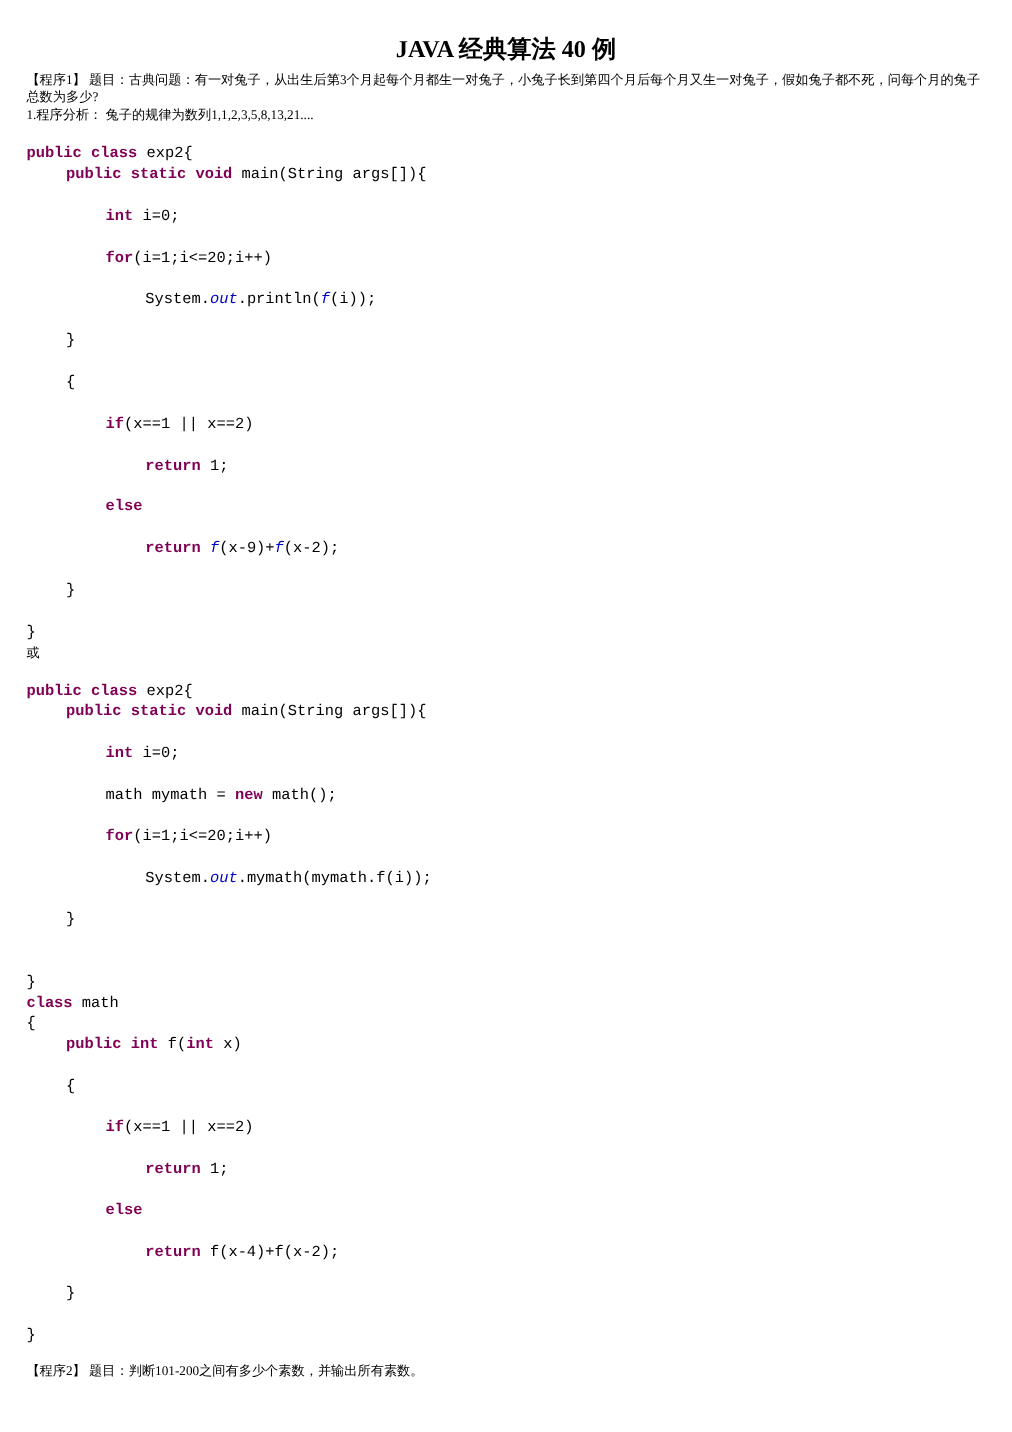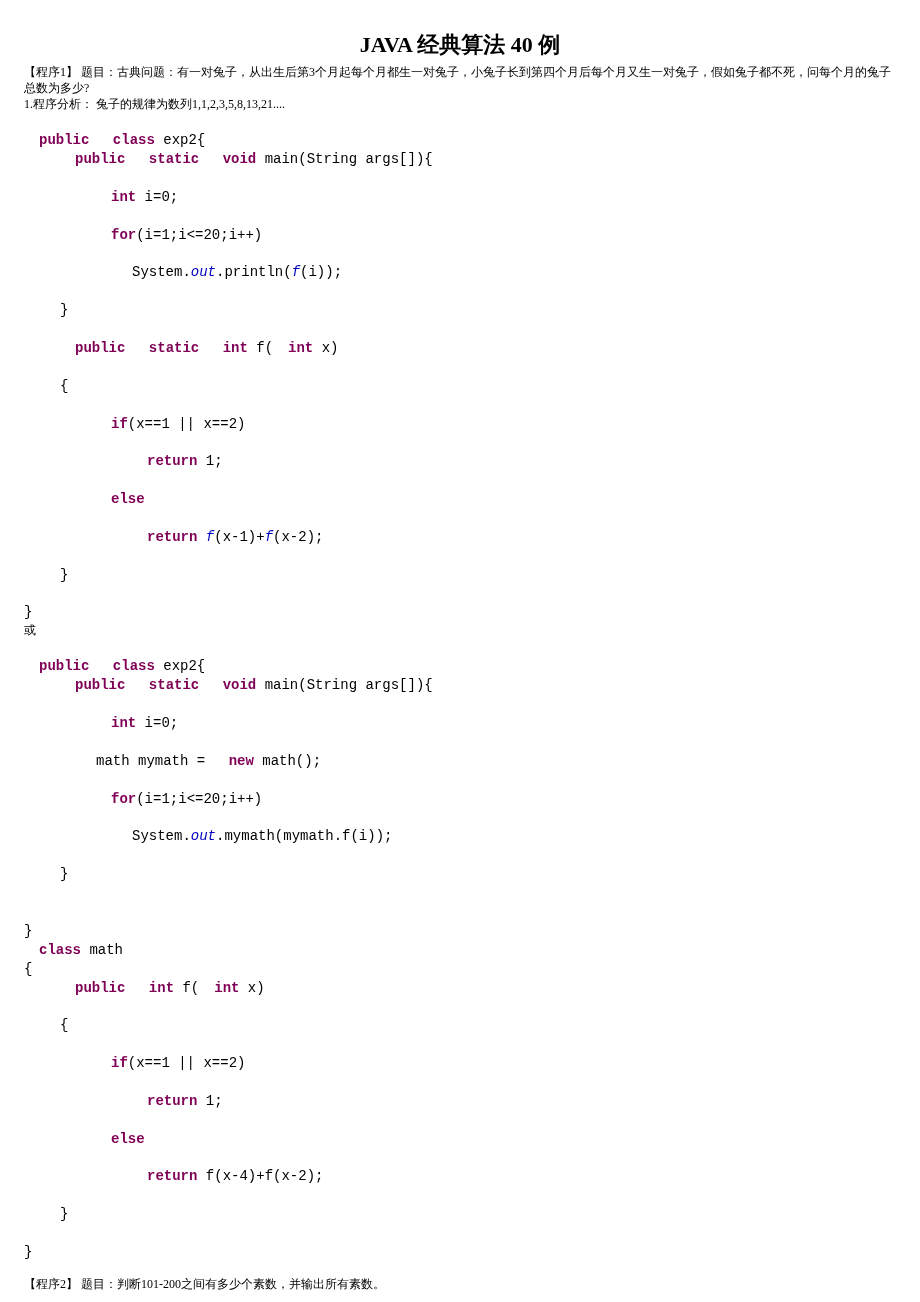--- a/index.html
+++ b/index.html
@@ -24,47 +24,46 @@
     font-family: "SimSun", "Songti SC", serif;
     font-size: 12px;
     white-space: normal;
   }
   .code {
     font-family: "Courier New", monospace;
     font-size: 14px;
     white-space: pre;
     line-height: 1.35;
   }
-  .kw { color: #7f0055; font-weight: bold; margin-left: 15px; }
+  .kw { color: #7f0055; font-weight: bold; }
   .it { color: #0000c0; font-style: italic; }
   .ind1 { padding-left: 36px; display: block; }
   .ind2 { padding-left: 72px; display: block; }
   .ind3 { padding-left: 108px; display: block; }
 </style>
 </head>
 <body>
 
 <h1>JAVA 经典算法 40 例</h1>
 
 <div class="prose">【程序1】   题目：古典问题：有一对兔子，从出生后第3个月起每个月都生一对兔子，小兔子长到第四个月后每个月又生一对兔子，假如兔子都不死，问每个月的兔子总数为多少?</div>
 <div class="prose">1.程序分析：      兔子的规律为数列1,1,2,3,5,8,13,21....</div>
 
 <div class="code">
 <span><span class="kw">public</span><span class="kw"> class</span><span> exp2{</span></span>
 <span class="ind1"><span class="kw">public</span><span class="kw"> static</span><span class="kw"> void</span><span> main(String args[]){</span></span>
 <span class="ind2"><span class="kw">int</span><span> i=0;</span></span>
 <span class="ind2"><span class="kw">for</span><span>(i=1;i&lt;=20;i++)</span></span>
 <span class="ind3"><span>System.</span><span class="it">out</span><span>.println(</span><span class="it">f</span><span>(i));</span></span>
 <span class="ind1">}</span>
-<span class="ind1"><span class="kw">public</span><span class="kw"> static</span><span class="kw"> int</span><span> f(</span><span class="kw">int</span><span> x)</span></span>
 <span class="ind1">{</span>
 <span class="ind2"><span class="kw">if</span><span>(x==1 || x==2)</span></span>
 <span class="ind3"><span class="kw">return</span><span> 1;</span></span>
 <span class="ind2"><span class="kw">else</span></span>
-<span class="ind3"><span class="kw">return</span><span> </span><span class="it">f</span><span>(x-1)+</span><span class="it">f</span><span>(x-2);</span></span>
+<span class="ind3"><span class="kw">return</span><span> </span><span class="it">f</span><span>(x-9)+</span><span class="it">f</span><span>(x-2);</span></span>
 <span class="ind1">}</span>
 <span>}</span>
 </div>
 
 <div class="prose">或</div>
 
 <div class="code">
 <span><span class="kw">public</span><span class="kw"> class</span><span> exp2{</span></span>
 <span class="ind1"><span class="kw">public</span><span class="kw"> static</span><span class="kw"> void</span><span> main(String args[]){</span></span>
 <span class="ind2"><span class="kw">int</span><span> i=0;</span></span>

